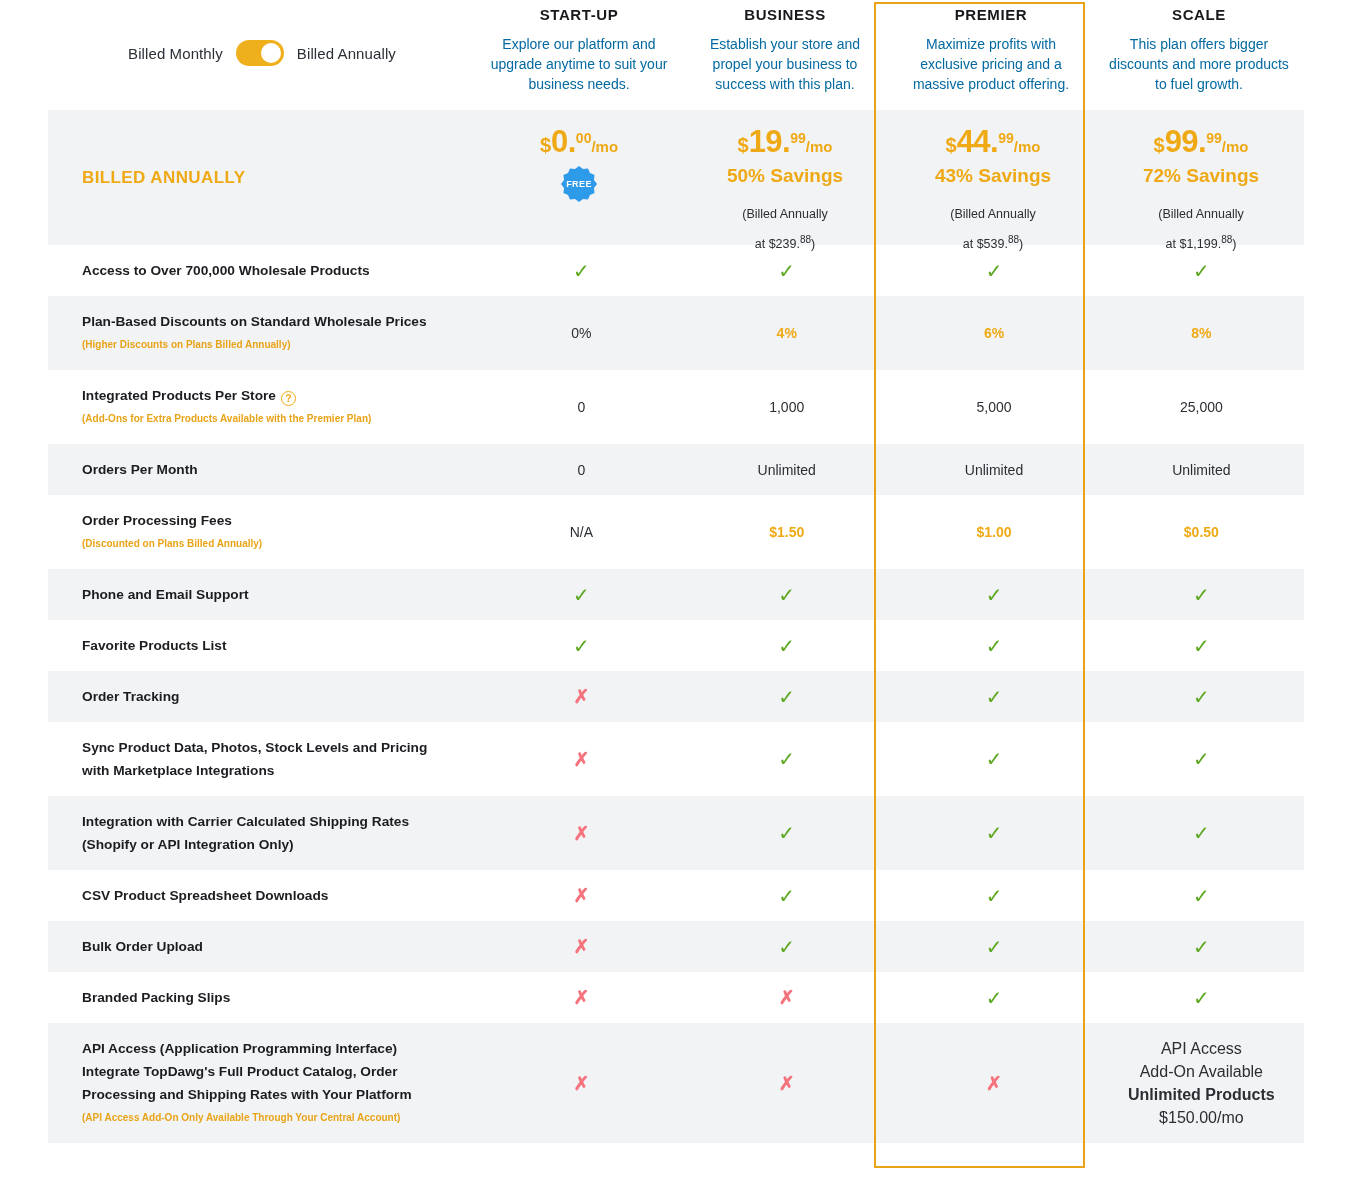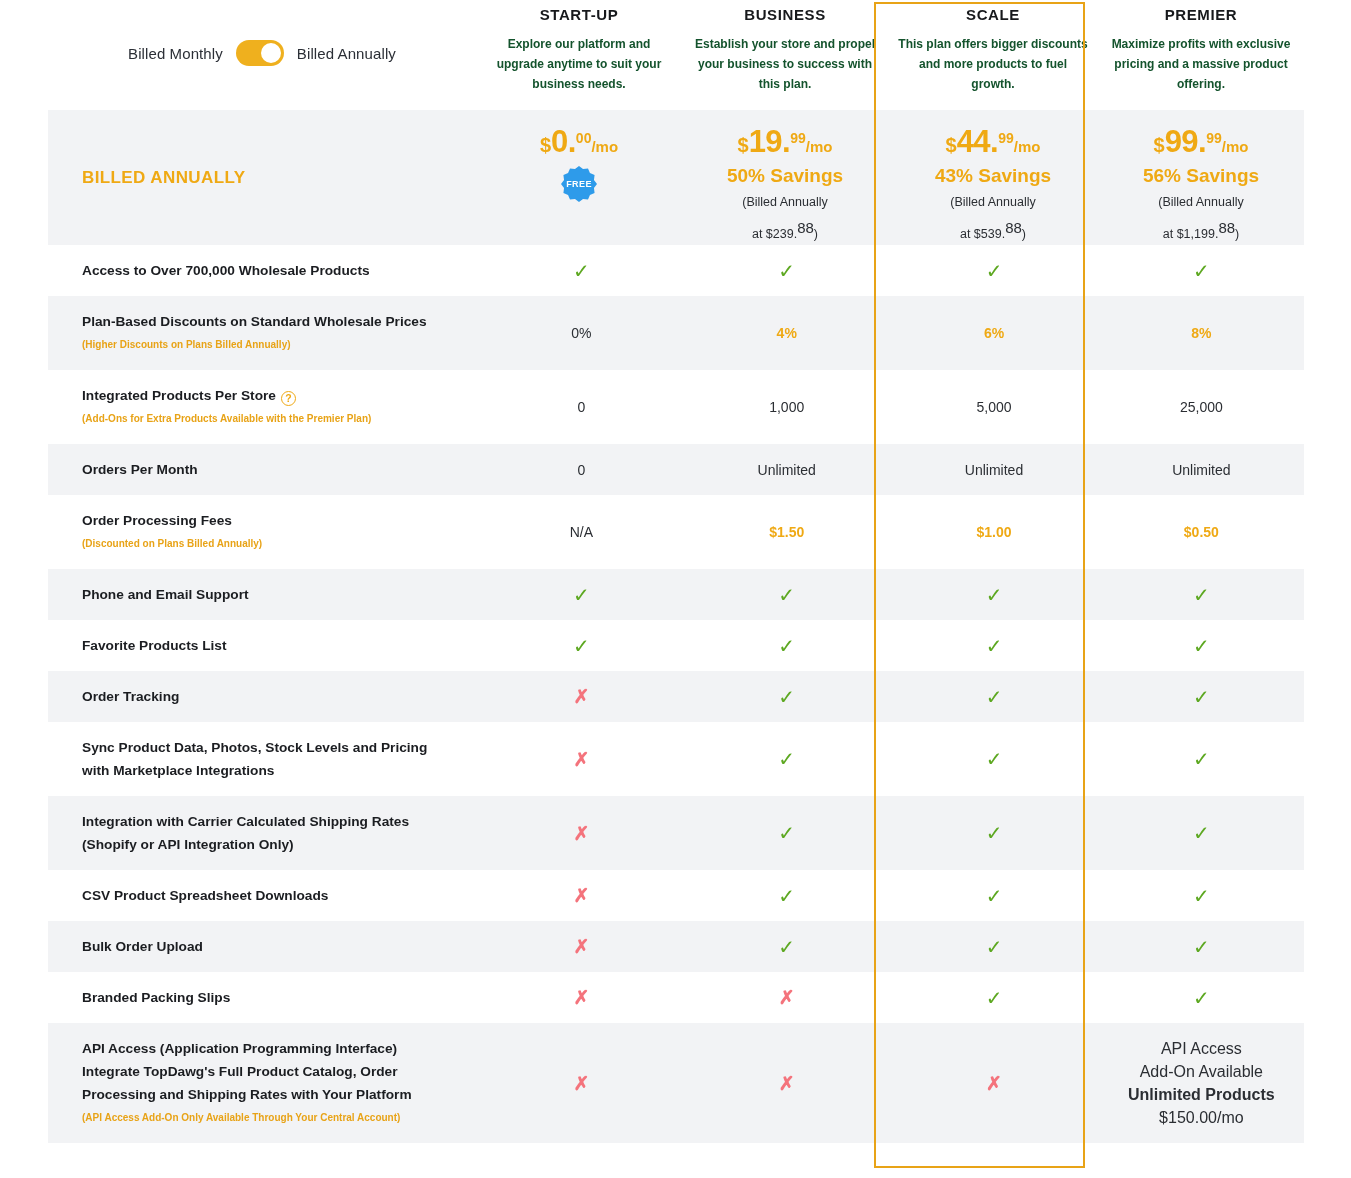--- a/index.html
+++ b/index.html
@@ -50,21 +50,21 @@
     width: 206px;
     padding: 6px 10px 0 10px;
     text-align: center;
     height: 110px;
   }
   .plan-head.scale { width: 210px; }
   .plan-name {
     font-size: 15px; font-weight: bold; letter-spacing: .6px;
     color: #17191c; margin-bottom: 11px;
   }
-  .plan-desc { font-size: 12px; line-height: 20px; color: #14532d; font-weight: bold; }
+  .plan-desc { font-size: 14px; line-height: 20px; color: #0369a1; }
 
   
   .table { width: 1256px; margin-left: 48px; }
   .row { display: flex; width: 100%; }
   .row.shaded { background: #f2f3f5; }
 
   .label-cell {
     width: 432px;
     padding: 14px 28px 14px 34px;
     display: flex; flex-direction: column; justify-content: flex-start;
@@ -101,22 +101,22 @@
   .price-cell.scale { width: 210px; }
   .price-main {
     color: #EFA914; font-weight: bold; white-space: nowrap;
     line-height: 1; display: flex; align-items: baseline; justify-content: center;
   }
   .price-main .dollar { font-size: 20px; }
   .price-main .amount { font-size: 31px; letter-spacing: -.5px; }
   .price-main .cents { font-size: 14px; position: relative; top: -9px; }
   .price-main .per { font-size: 15px; color: #EFA914; }
   .savings { font-size: 19px; color: #EFA914; font-weight: bold; margin-top: 8px; }
-  .billed-note { font-size: 12.5px; color: #2b2e33; margin-top: 5px; line-height: 21px; }
-  .billed-note sup { font-size: 15px; }
+  .billed-note { font-size: 12.5px; color: #2b2e33; margin-top: 17px; line-height: 21px; }
+  .billed-note sup { font-size: 10px; }
 
   .free-badge {
     margin-top: 9px; width: 36px; height: 36px; position: relative;
     display: flex; align-items: center; justify-content: center;
   }
   .free-badge svg { position: absolute; inset: 0; }
   .free-badge span {
     position: relative; color: #fff; font-size: 9px; font-weight: bold; letter-spacing: .4px;
   }
 
@@ -158,27 +158,27 @@
     </div>
     <div id="plan-heads" style="display:flex;">
         <div class="plan-head">
           <div class="plan-name">START-UP</div>
           <div class="plan-desc">Explore our platform and upgrade anytime to suit your business needs.</div>
         </div>
         <div class="plan-head">
           <div class="plan-name">BUSINESS</div>
           <div class="plan-desc">Establish your store and propel your business to success with this plan.</div>
         </div>
+        <div class="plan-head">
+          <div class="plan-name">PREMIER</div>
+          <div class="plan-desc">Maximize profits with exclusive pricing and a massive product offering.</div>
+        </div>
         <div class="plan-head scale">
           <div class="plan-name">SCALE</div>
           <div class="plan-desc">This plan offers bigger discounts and more products to fuel growth.</div>
-        </div>
-        <div class="plan-head">
-          <div class="plan-name">PREMIER</div>
-          <div class="plan-desc">Maximize profits with exclusive pricing and a massive product offering.</div>
         </div>
       </div>
   </div>
 
   <div class="table">
 
     <div class="row shaded price-row">
       <div class="price-label-cell">
         <span class="billed-annually-title">BILLED ANNUALLY</span>
       </div>
@@ -219,21 +219,21 @@
             <div class="billed-note">(Billed Annually</div>
             <div class="billed-note" style="margin-top: 4px;"><span>at $539.</span><sup>88</sup><span>)</span></div>
           </div>
           <div class="price-cell">
             <div class="price-main">
               <span class="dollar">$</span>
               <span class="amount">99.</span>
               <span class="cents">99</span>
               <span class="per">/mo</span>
             </div>
-            <div class="savings">56% Savings</div>
+            <div class="savings">72% Savings</div>
             <div class="billed-note">(Billed Annually</div>
             <div class="billed-note" style="margin-top: 4px;"><span>at $1,199.</span><sup>88</sup><span>)</span></div>
           </div>
         </div>
     </div>
 
     <div id="feature-rows">
         <div class="row">
           <div class="label-cell">
             <div class="feat-name">Access to Over 700,000 Wholesale Products</div>

